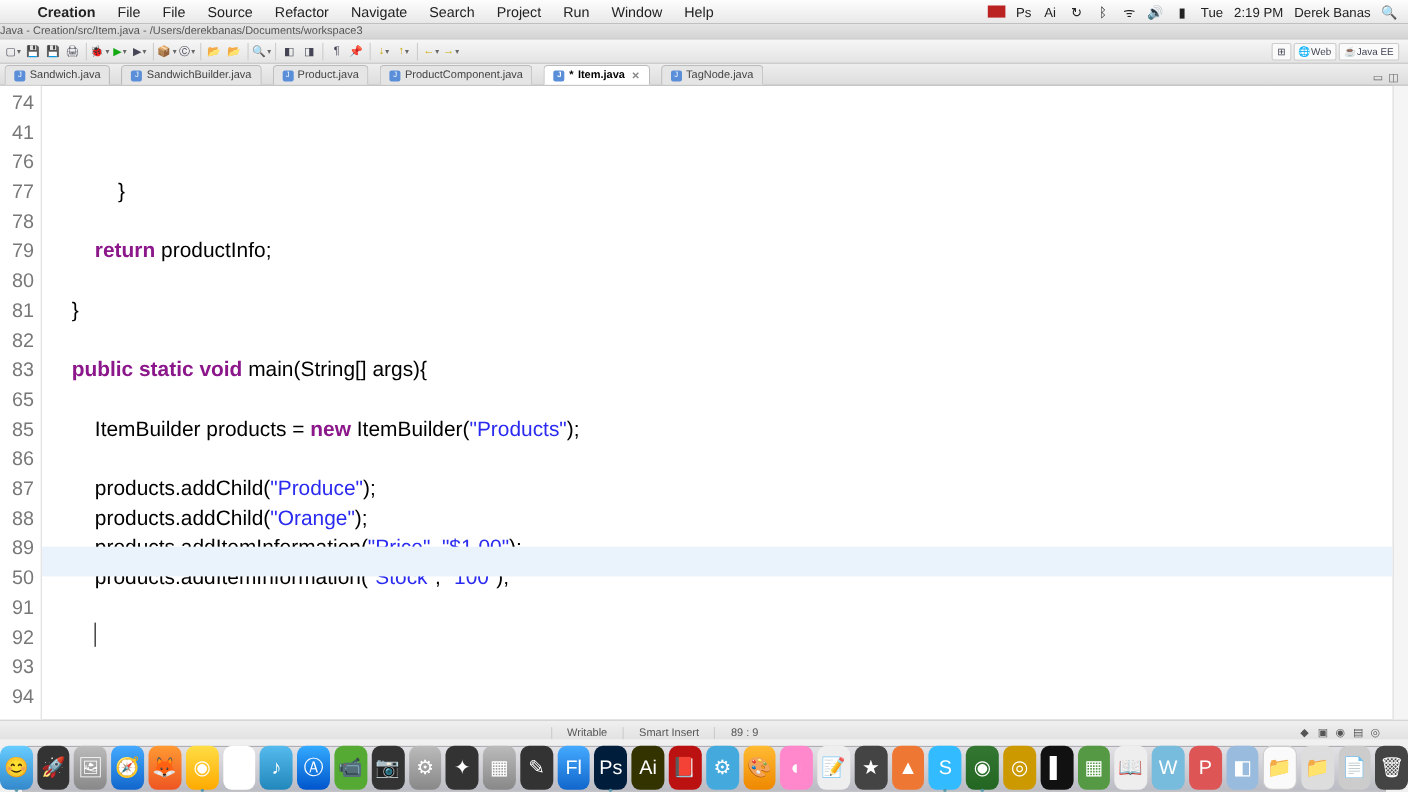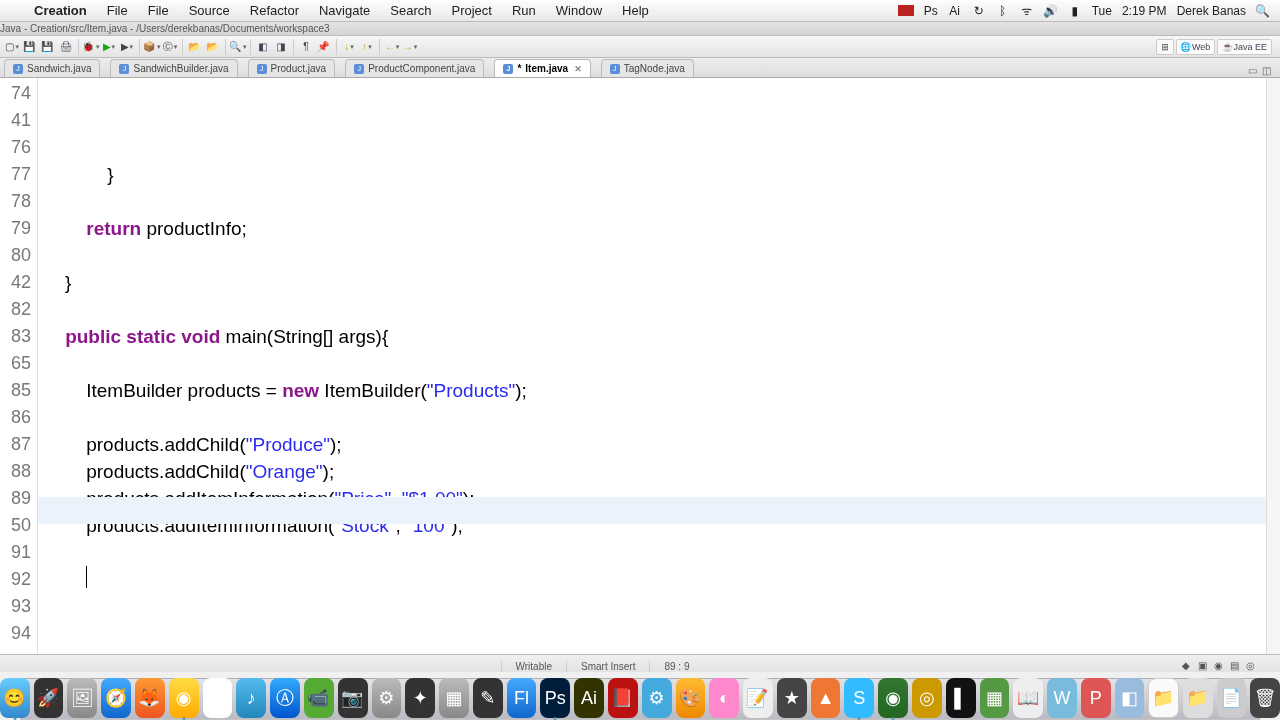--- a/index.html
+++ b/index.html
@@ -200,21 +200,21 @@
 
 <div class="editor-wrap">
   <div class="gutter" id="gutter">
       <div>74</div>
       <div>41</div>
       <div>76</div>
       <div>77</div>
       <div>78</div>
       <div>79</div>
       <div>80</div>
-      <div>42</div>
+      <div>81</div>
       <div>82</div>
       <div>83</div>
       <div>65</div>
       <div>85</div>
       <div>86</div>
       <div>87</div>
       <div>88</div>
       <div>89</div>
       <div>50</div>
       <div>91</div>

